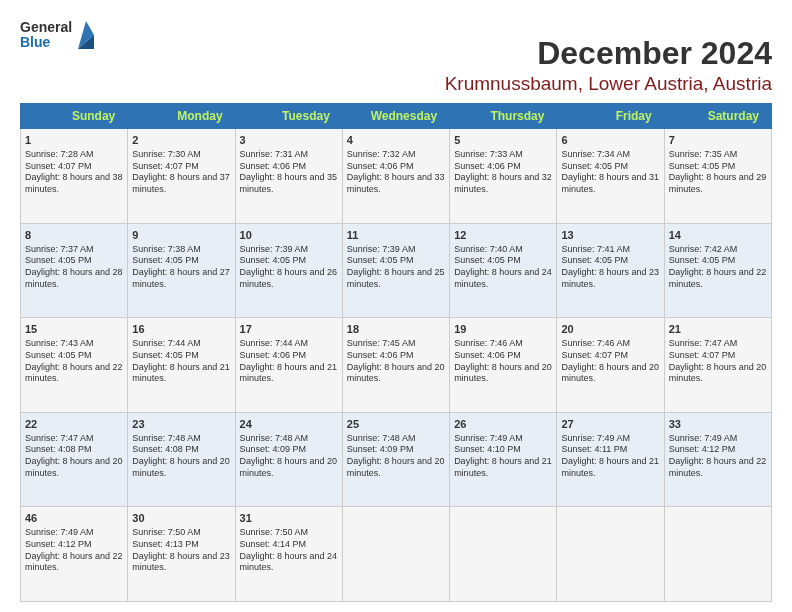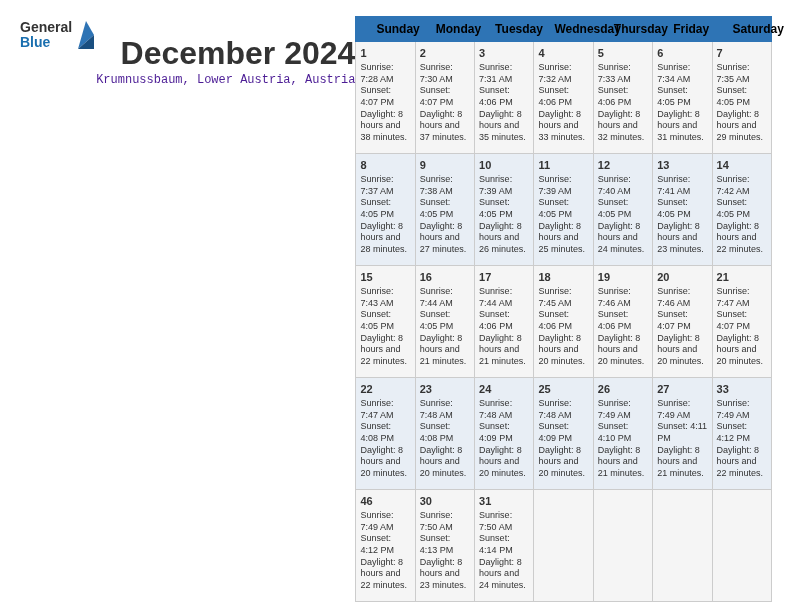--- a/index.html
+++ b/index.html
@@ -8,21 +8,21 @@
       background: #fff;
       width: 792px;
       height: 612px;
       overflow: hidden;
     }
     .page {
       width: 792px;
       height: 612px;
       padding: 16px 20px 10px 20px;
       display: flex;
-      flex-direction: row;
+      flex-direction: column;
     }
     .header {
       display: flex;
       justify-content: space-between;
       align-items: flex-start;
       margin-bottom: 8px;
     }
     .logo {
       display: flex;
       align-items: center;
@@ -45,40 +45,39 @@
       text-align: right;
       margin-top: 20px;
     }
     .month-title {
       font-size: 32px;
       font-weight: bold;
       color: #333;
       line-height: 1.1;
     }
     .location {
-      font-size: 12px;
-      color: #4c1d95;
+      font-size: 19px;
+      color: #7f1d1d;
       margin-top: 2px;
-      font-family: Liberation Mono, monospace;
     }
     .calendar-table {
       width: 100%;
       border-collapse: collapse;
       flex: 1;
       table-layout: fixed;
     }
     .calendar-table thead tr {
       background-color: #2e74b5;
     }
     .calendar-table thead th {
-      color: #000000;
+      color: #bef264;
       font-size: 12px;
       font-weight: bold;
-      padding: 5px 20px;
-      text-align: center;
+      padding: 5px 12px;
+      text-align: right;
       border: 1px solid #2e74b5;
     }
     .calendar-table tbody tr {
       border-bottom: 1px solid #ccc;
     }
     .calendar-table tbody tr:nth-child(odd) {
       background-color: #f5f5f5;
     }
     .calendar-table tbody tr:nth-child(even) {
       background-color: #e8eef5;

